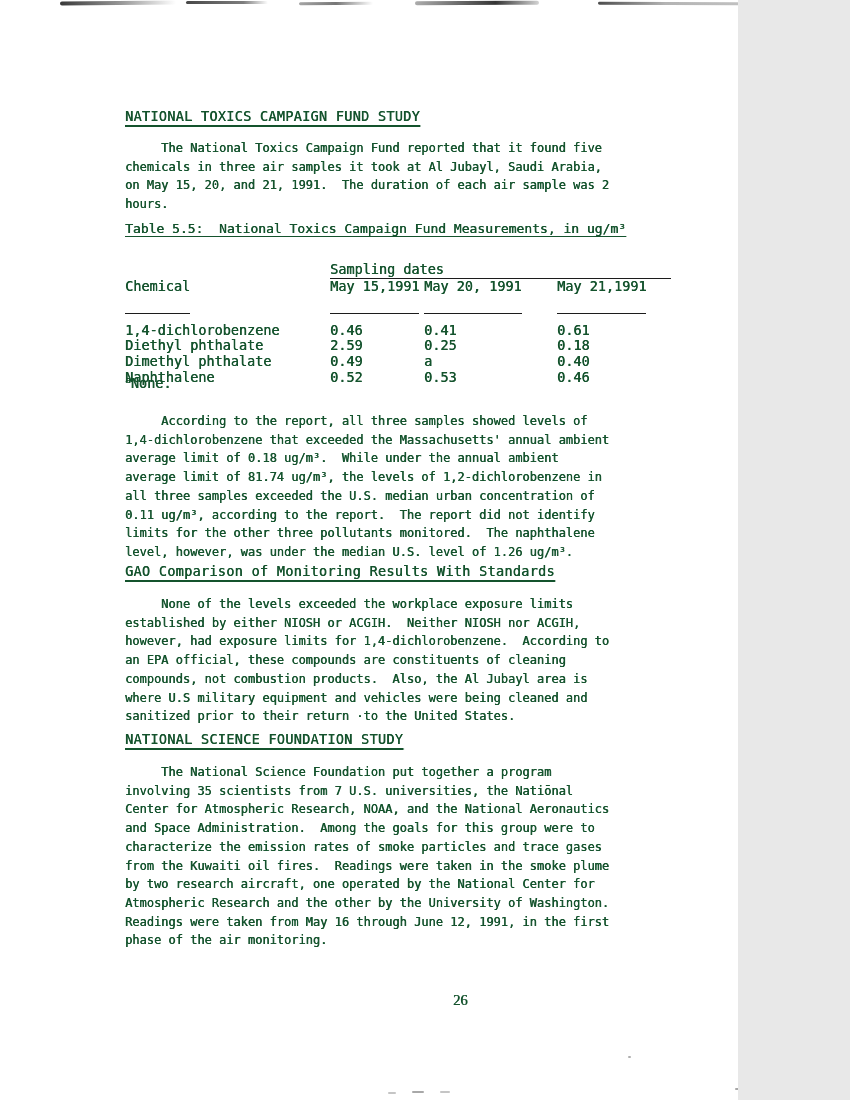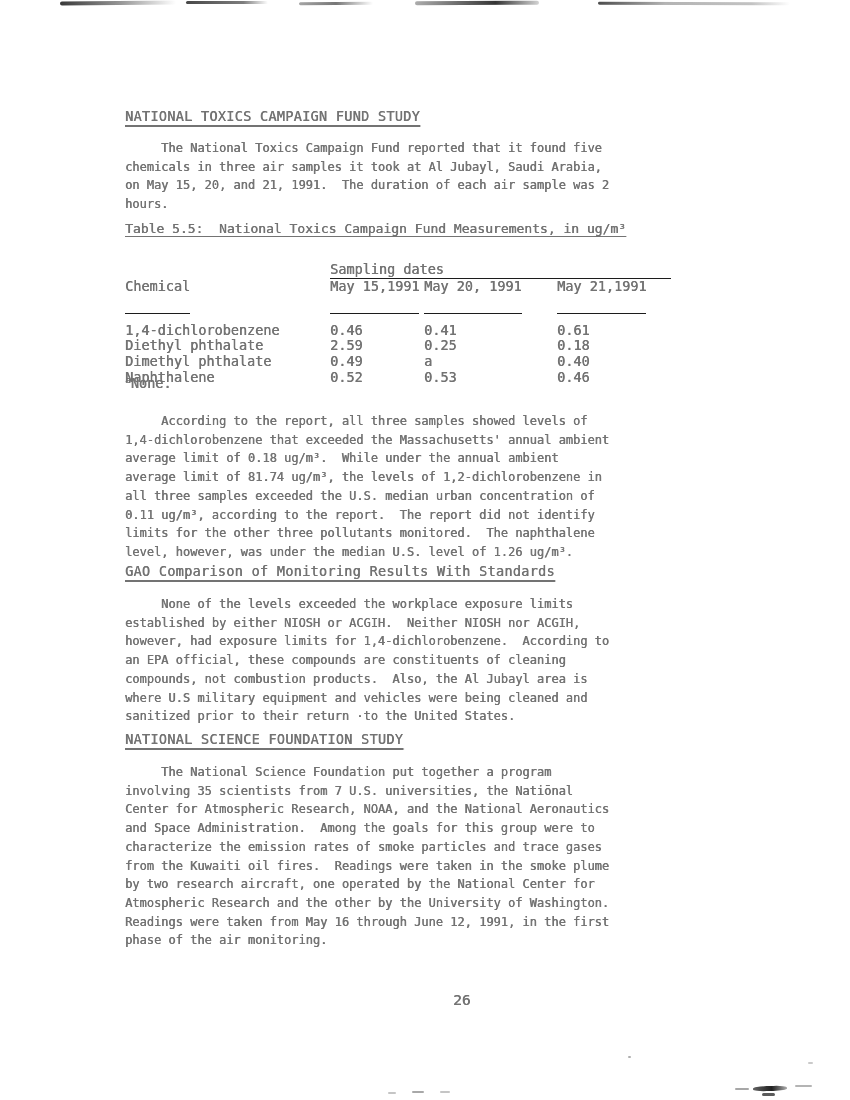--- a/index.html
+++ b/index.html
@@ -1,19 +1,19 @@
 <!DOCTYPE html>
 <html><head>
 <meta charset="utf-8">
 <style>
   html,body { margin:0; padding:0; background:#e8e8e8; }
   .page {
-    position:relative; width:850px; height:1100px; background:#ffffff;
+    position:relative; width:738px; height:1100px; background:#ffffff;
     overflow:hidden; font-family:"DejaVu Sans Mono", monospace;
-    color:#737373; text-shadow:0.4px 0 0 currentColor;
+    color:#14532d; text-shadow:0.4px 0 0 currentColor;
   }
   .abs { position:absolute; }
   .body-text { font-size:12px; line-height:18.7px; white-space:pre; }
   .heading {
     font-size:13.5px; letter-spacing:0.3px; white-space:pre;
     text-decoration:underline; text-decoration-thickness:1.5px; text-underline-offset:3.5px;
   }
   .caption {
     font-size:13px; white-space:pre;
     text-decoration:underline; text-decoration-thickness:1.3px; text-underline-offset:3px;
@@ -23,21 +23,21 @@
   .col-chem { width:205px; }
   .col-d1 { width:94px; }
   .col-d2 { width:133px; }
   .col-d3 { width:114px; }
   th.group { text-align:center; border-bottom:1.3px solid #1c1c1c; padding-bottom:1px; }
   .num { text-align:right; }
   .u { display:inline-block; border-bottom:1.3px solid #1c1c1c; padding-bottom:18px; white-space:pre; }
   tr.first-body td { padding-top:9px; }
   .footnote { font-size:13.5px; }
   .footnote sup { font-size:9.5px; vertical-align:super; line-height:0; }
-  .pagenum { font-size:14.5px; }
+  .pagenum { font-size:14.5px;font-family:Liberation Serif, serif; }
   .smudge { position:absolute; border-radius:2px; }
 </style>
 </head>
 <body>
 
 <div class="page">
 
   <div>
     <div class="smudge" style="left:60px;top:1px;width:116px;height:4px;background:linear-gradient(90deg, rgba(35,35,35,.9), rgba(90,90,90,.6) 55%, rgba(130,130,130,0));transform:rotate(-0.4deg);"></div>
     <div class="smudge" style="left:186px;top:1px;width:82px;height:3px;background:linear-gradient(90deg, rgba(40,40,40,.85), rgba(70,70,70,.7) 70%, rgba(120,120,120,0));"></div>

